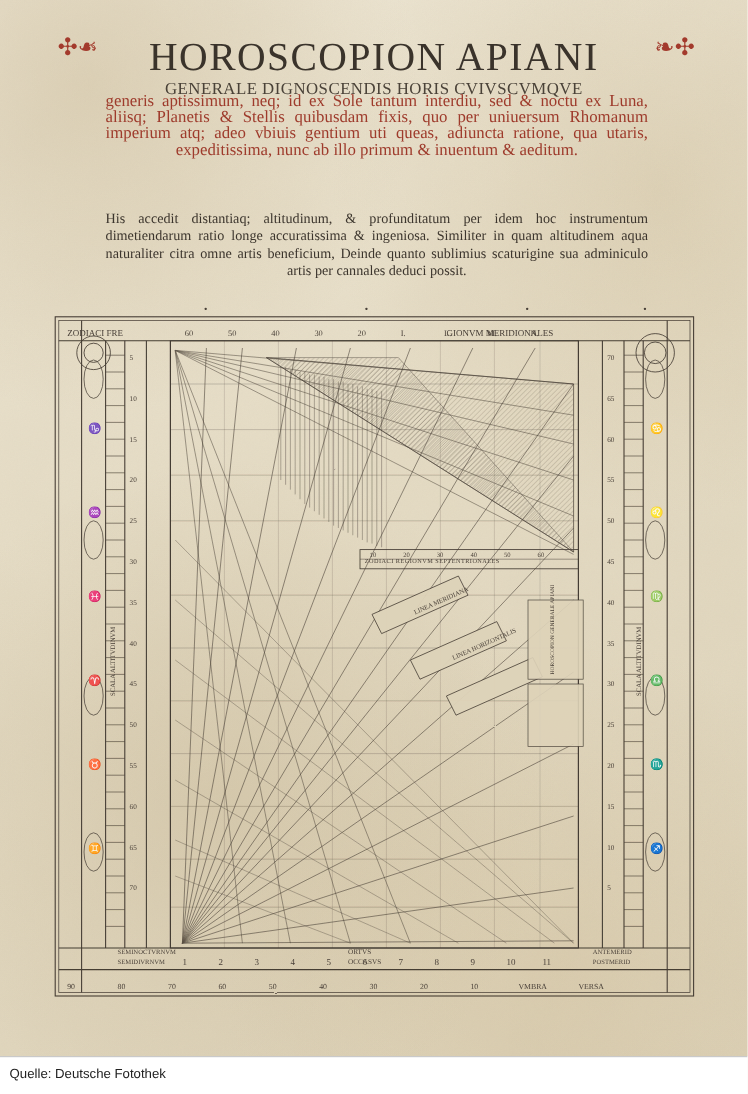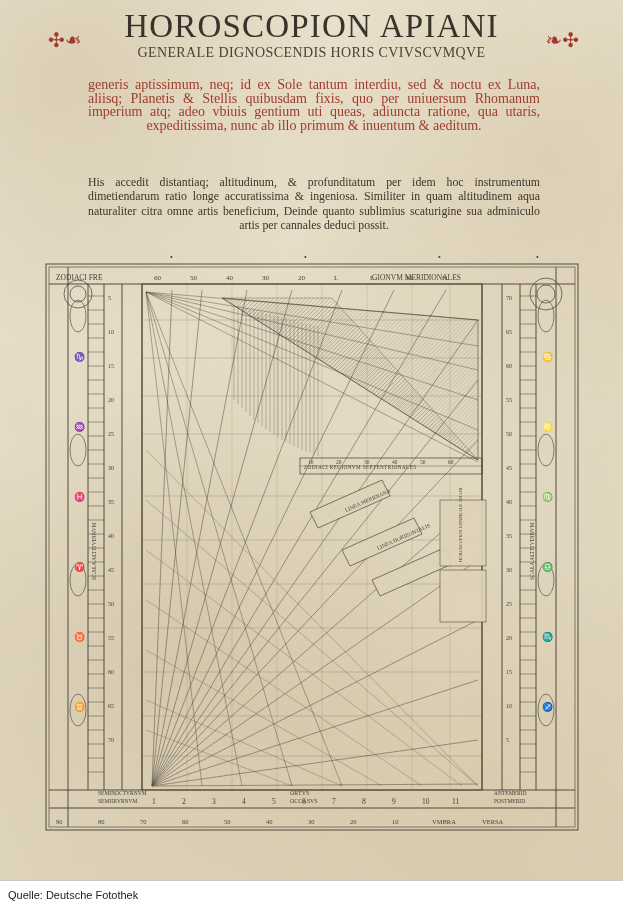--- a/index.html
+++ b/index.html
@@ -30,21 +30,21 @@
   }
   #grain {
     position: absolute;
     inset: 0;
     opacity: .35;
     pointer-events: none;
   }
   
   .title-block {
     position: absolute;
-    left: 0; top: 10px;
+    left: 0; top: 32px;
     width: 623px;
     text-align: center;
   }
   .main-title {
     font-family: "Liberation Serif", serif;
     font-size: 33px;
     letter-spacing: 1.2px;
     color: #3a332b;
     line-height: 1;
     white-space: nowrap;

